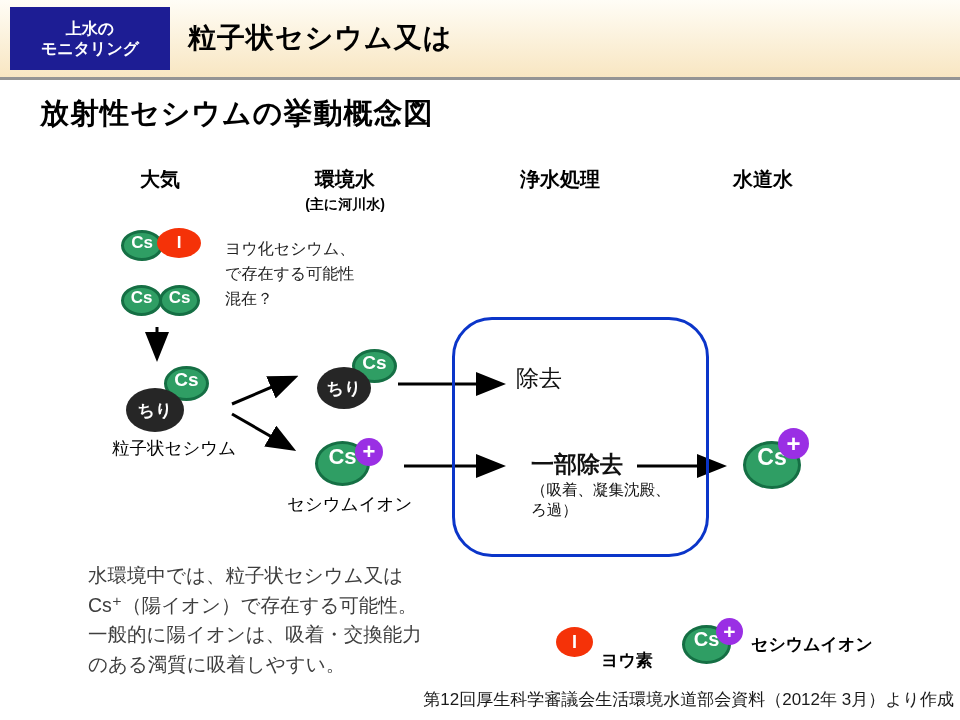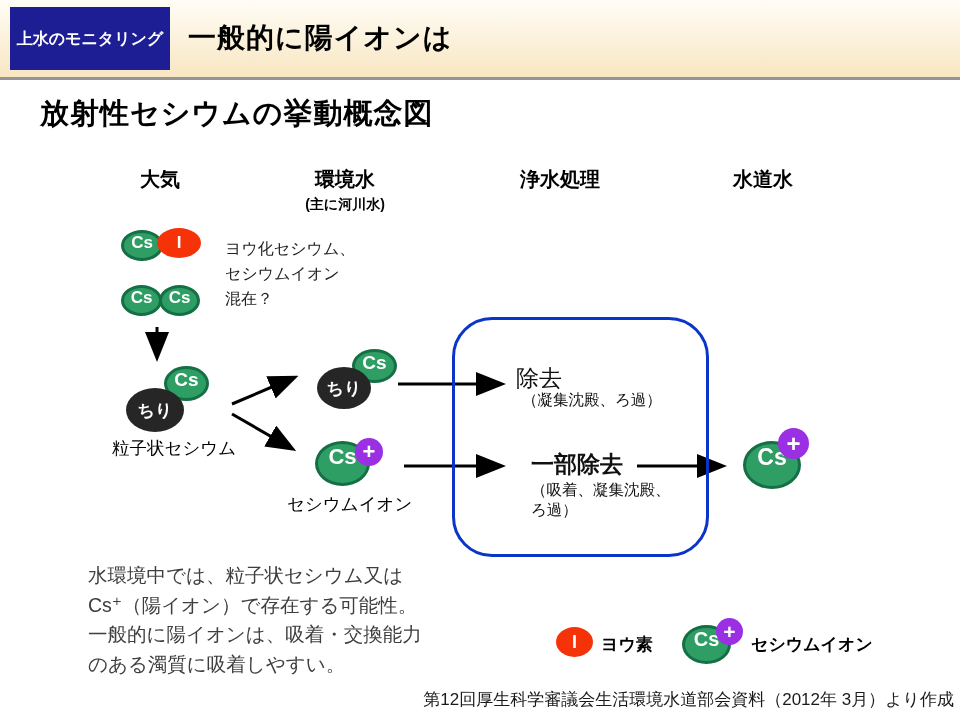--- a/index.html
+++ b/index.html
@@ -11,21 +11,21 @@
   }
   
   #header{
     position:absolute;left:0;top:0;width:960px;height:80px;
     background:linear-gradient(180deg,var(--header-gradient-top) 0%,var(--header-gradient-bottom) 100%);
     border-bottom:3px solid var(--header-border);
   }
   #badge{
     position:absolute;left:10px;top:7px;width:160px;height:63px;
     background:var(--header-badge-bg);color:#fff;font-weight:700;font-size:16px;
-    display:flex;align-items:center;justify-content:center;line-height:1.25;
+    display:flex;flex-direction:column;align-items:center;justify-content:center;line-height:1.25;
   }
   #header-title{
     position:absolute;left:188px;top:19px;font-size:28px;font-weight:800;letter-spacing:1px;
   }
   
   #page-title{
     position:absolute;left:40px;top:94px;font-size:29px;font-weight:800;letter-spacing:1px;
   }
   
   .col-head{position:absolute;top:166px;font-size:20px;font-weight:800;text-align:center;}
@@ -73,21 +73,21 @@
 </head>
 <body>
 
 <div id="slide">
 
   <div id="header">
     <div id="badge">
       <span>上水の</span>
       <span>モニタリング</span>
     </div>
-    <div id="header-title">一般的に陽イオンは</div>
+    <div id="header-title">粒子状セシウム又は</div>
   </div>
 
   <div id="page-title">放射性セシウムの挙動概念図</div>
 
   <div class="col-head" style="left:120px;width:80px;">大気</div>
   <div class="col-head" style="left:285px;width:120px;">環境水</div>
   <div class="col-sub" style="left:275px;width:140px;">(主に河川水)</div>
   <div class="col-head" style="left:480px;width:160px;">浄水処理</div>
   <div class="col-head" style="left:693px;width:140px;text-align:center;">水道水</div>
 
@@ -113,21 +113,21 @@
     </div>
 
   <div class="cs-circle z1" style="left:121px;top:285px;width:41px;height:31px;font-size:17px;">
       <span>Cs</span>
     </div>
   <div class="cs-circle z1" style="left:159px;top:285px;width:41px;height:31px;font-size:17px;">
       <span>Cs</span>
     </div>
 
   <div id="mixture-note" class="preline">ヨウ化セシウム、
-セシウムイオン
+で存在する可能性
 混在？</div>
 
   <div class="cs-circle z1" style="left:164px;top:366px;width:45px;height:35px;font-size:19px;">
       <span>Cs</span>
     </div>
   <div class="dust-circle z2" style="left:126px;top:388px;width:58px;height:44px;font-size:17px;">
       <span>ちり</span>
     </div>
   <div class="cluster-label" style="left:112px;top:436px;">粒子状セシウム</div>
 
@@ -141,41 +141,40 @@
   <div class="cs-circle z1" style="left:315px;top:441px;width:55px;height:45px;font-size:22px;">
       <span>Cs</span>
     </div>
   <div class="plus-badge z2" style="left:355px;top:438px;width:28px;height:28px;font-size:22px;">
       <span>+</span>
     </div>
   <div class="cluster-label" style="left:287px;top:492px;">セシウムイオン</div>
 
   <div id="process-box"></div>
   <div class="process-main" style="left:516px;top:355px;margin-top:8px;">除去</div>
-  <div class="process-sub" style="left:522px;top:390px;">（凝集沈殿、ろ過）</div>
   <div class="process-main" style="left:531px;top:449px;font-weight:bold;">一部除去</div>
   <div class="process-sub preline" style="left:531px;top:480px;">（吸着、凝集沈殿、
 ろ過）</div>
 
   <div class="cs-circle z1" style="left:743px;top:441px;width:58px;height:48px;font-size:23px;">
       <span>Cs</span>
     </div>
   <div class="plus-badge z2" style="left:778px;top:428px;width:31px;height:31px;font-size:24px;">
       <span>+</span>
     </div>
 
   <div id="env-note" class="preline">水環境中では、粒子状セシウム又は
 Cs⁺（陽イオン）で存在する可能性。
 一般的に陽イオンは、吸着・交換能力
 のある濁質に吸着しやすい。</div>
 
   <div class="iodine-circle z1" style="left:556px;top:627px;width:37px;height:30px;font-size:18px;">
       <span>I</span>
     </div>
-  <div class="legend-label" style="left:601px;">ヨウ素</div>
+  <div class="legend-label" style="left:601px;margin-top:16px;">ヨウ素</div>
   <div class="cs-circle z1" style="left:682px;top:625px;width:49px;height:39px;font-size:20px;">
       <span>Cs</span>
     </div>
   <div class="plus-badge z2" style="left:716px;top:618px;width:27px;height:27px;font-size:21px;">
       <span>+</span>
     </div>
   <div class="legend-label" style="left:751px;">セシウムイオン</div>
 
   <div id="credit">第12回厚生科学審議会生活環境水道部会資料（2012年 3月）より作成</div>
 

